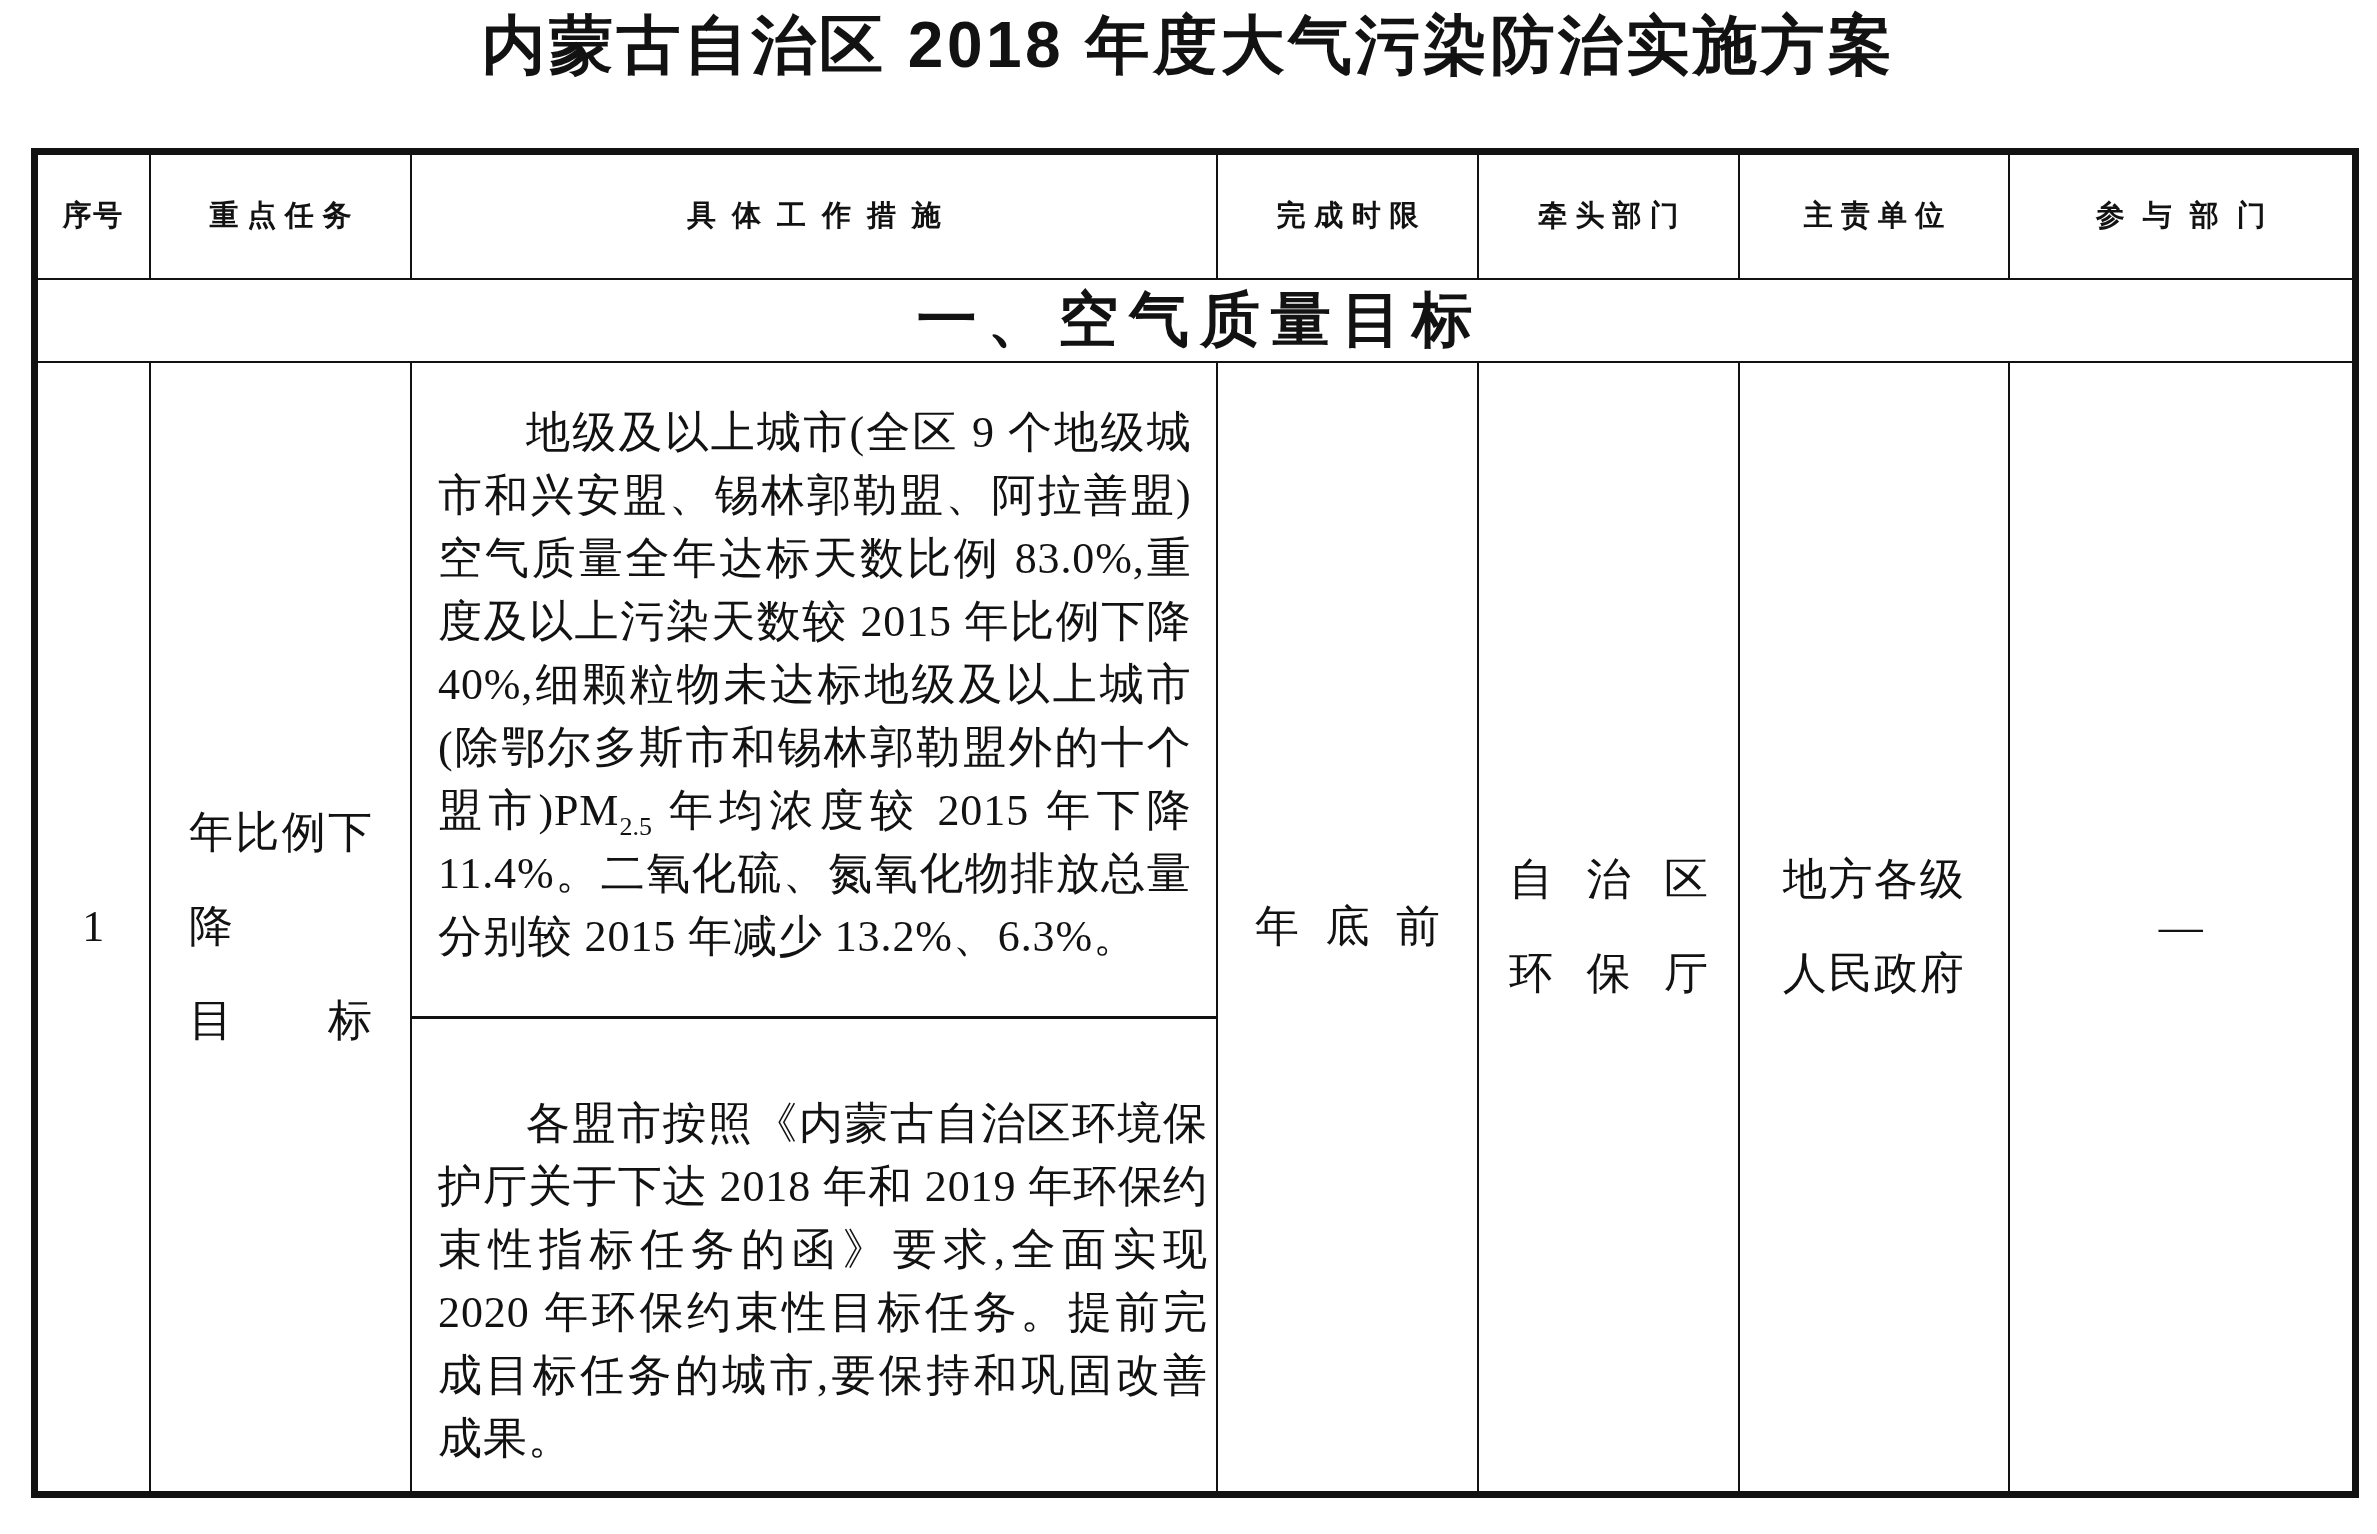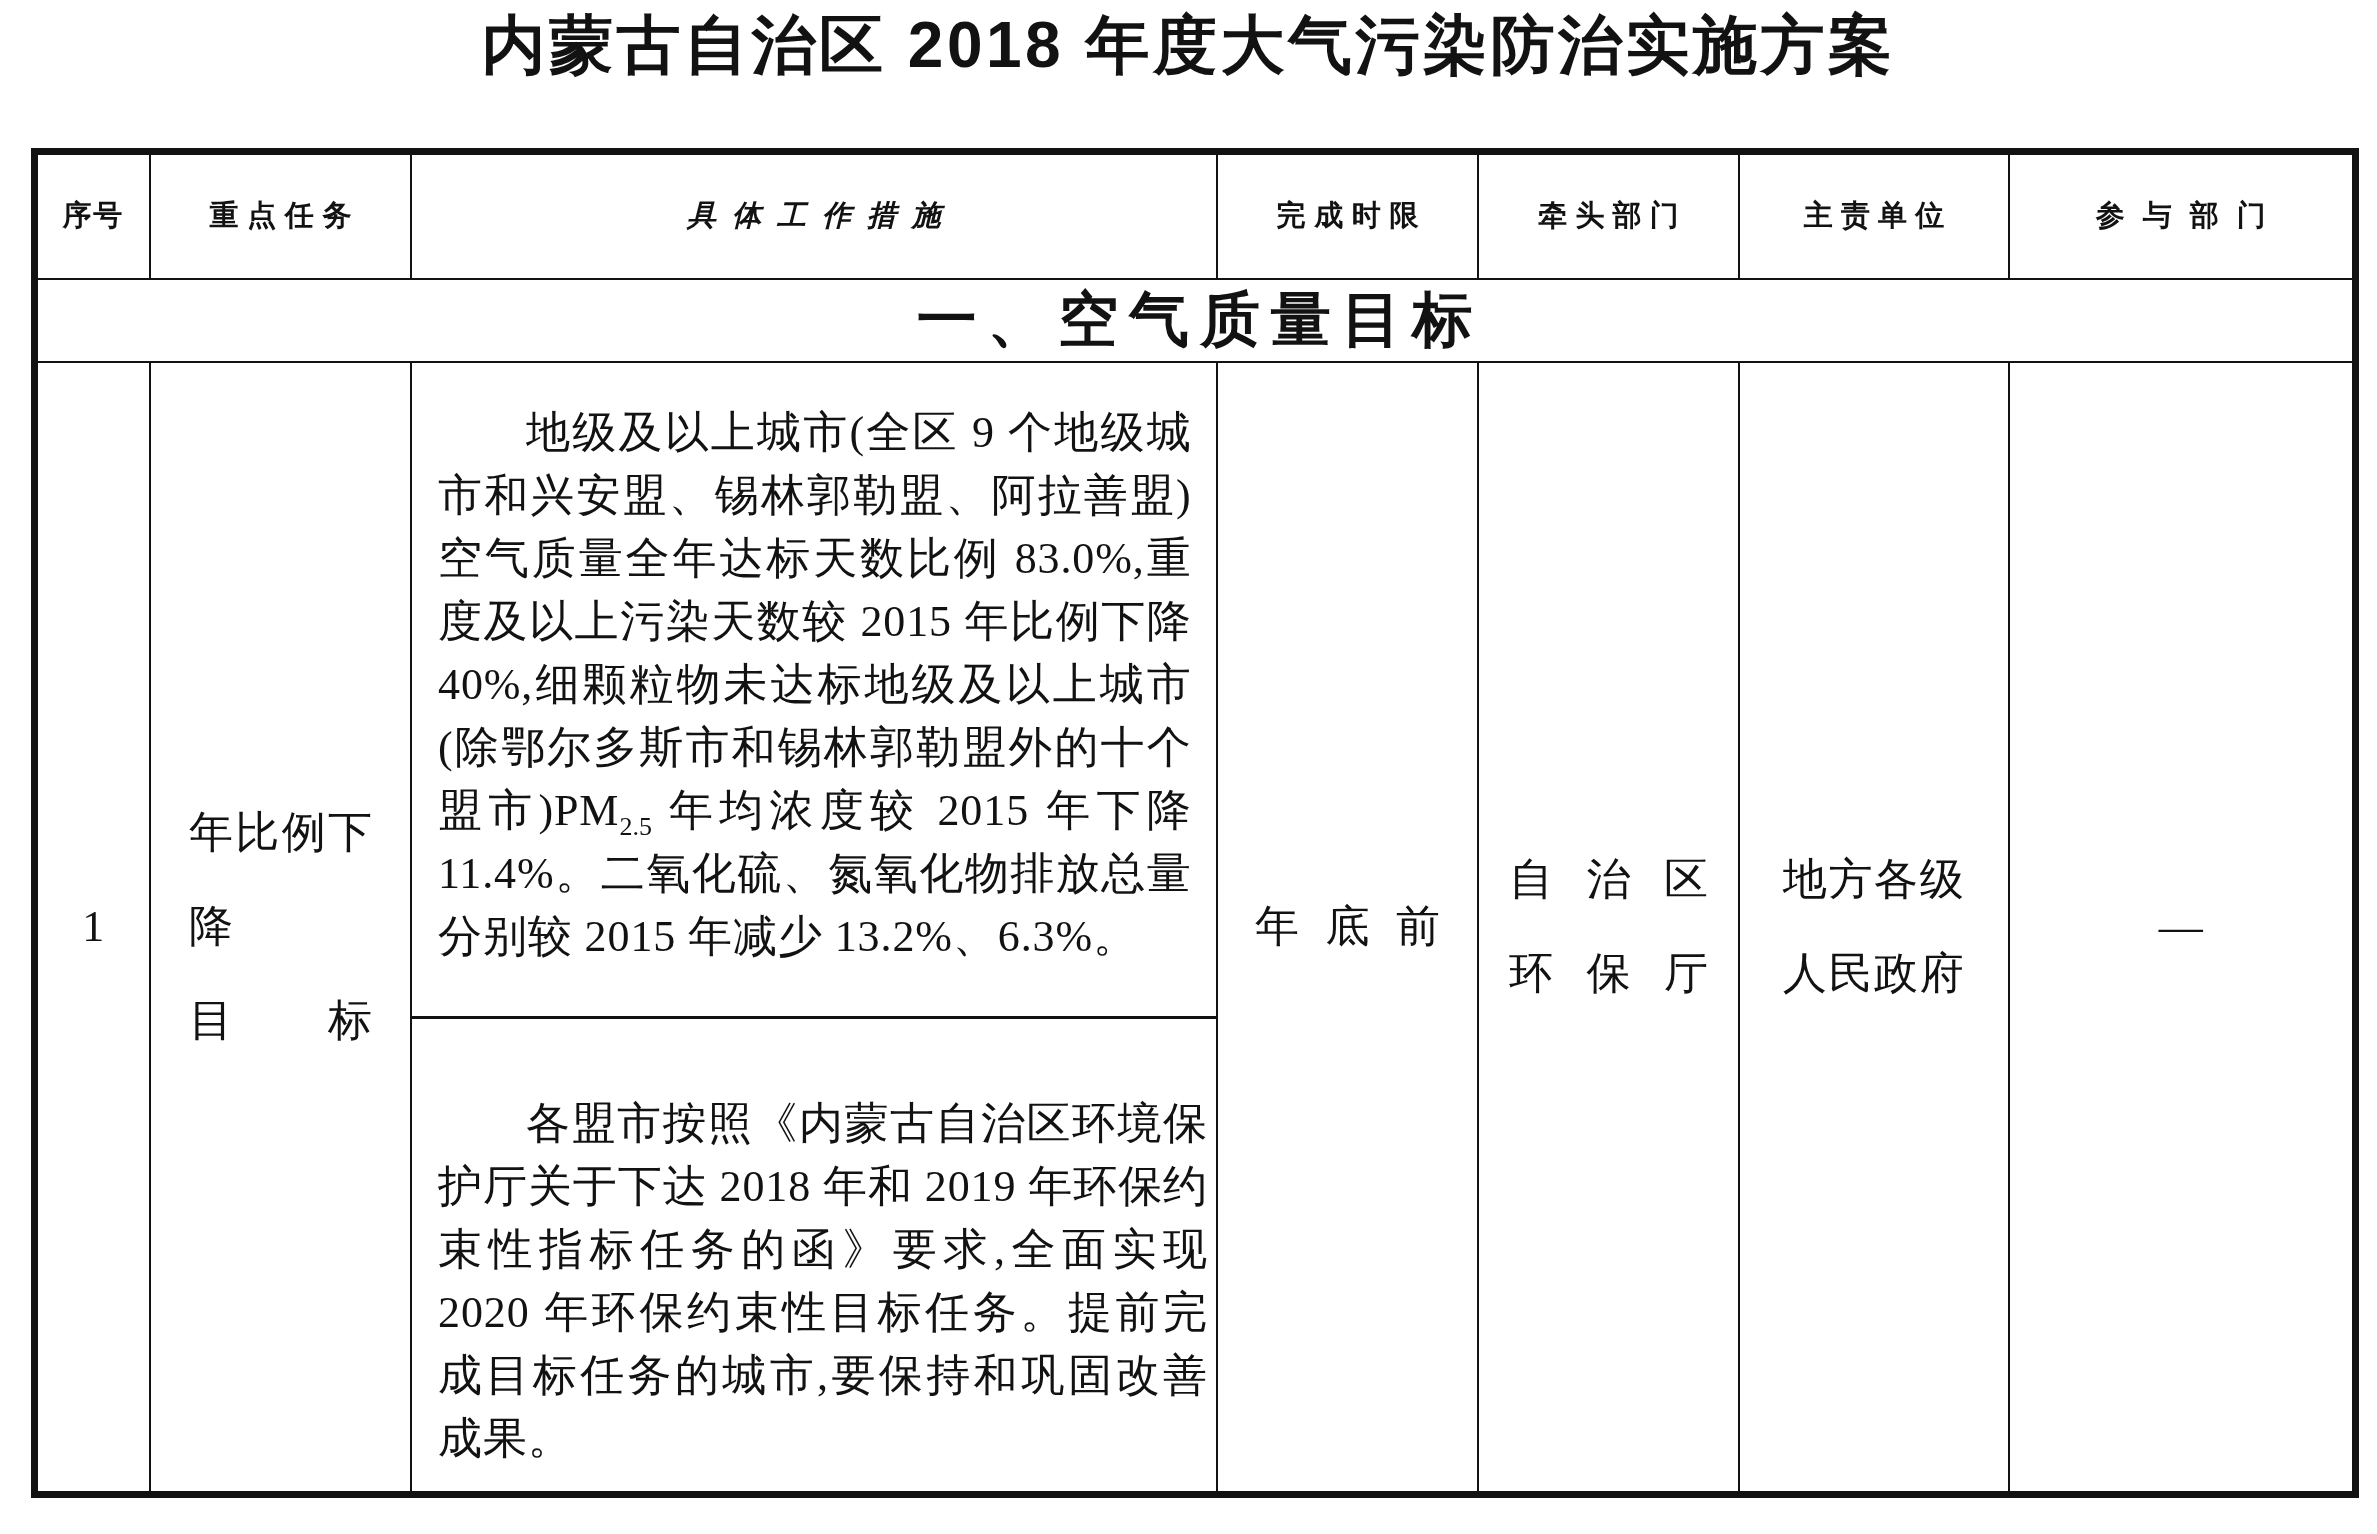--- a/index.html
+++ b/index.html
@@ -44,21 +44,21 @@
   
   .plan-table thead th {
     height: 127px;
     font-family: "Liberation Sans", "DejaVu Sans", sans-serif;
     font-weight: bold;
     font-size: 29px;
     white-space: nowrap;
   }
   th.h-serial        { letter-spacing: 1.7px; }
   th.h-task          { letter-spacing: 0.30em; text-indent: 0.30em; }
-  th.h-measures      { letter-spacing: 0.55em; text-indent: 0.55em; font-style: italic; }
+  th.h-measures      { letter-spacing: 0.55em; text-indent: 0.55em; }
   th.h-deadline      { letter-spacing: 0.30em; text-indent: 0.30em; }
   th.h-lead          { letter-spacing: 0.28em; text-indent: 0.28em; }
   th.h-responsible   { letter-spacing: 0.28em; text-indent: 0.28em; margin-left: 12px; }
   th.h-participants  { letter-spacing: 0.62em; text-indent: 0.62em; margin-left: 32px; }
 
   
   tr.section-row td {
     height: 80px;
     font-family: "Liberation Sans", "DejaVu Sans", sans-serif;
     font-weight: bold;

